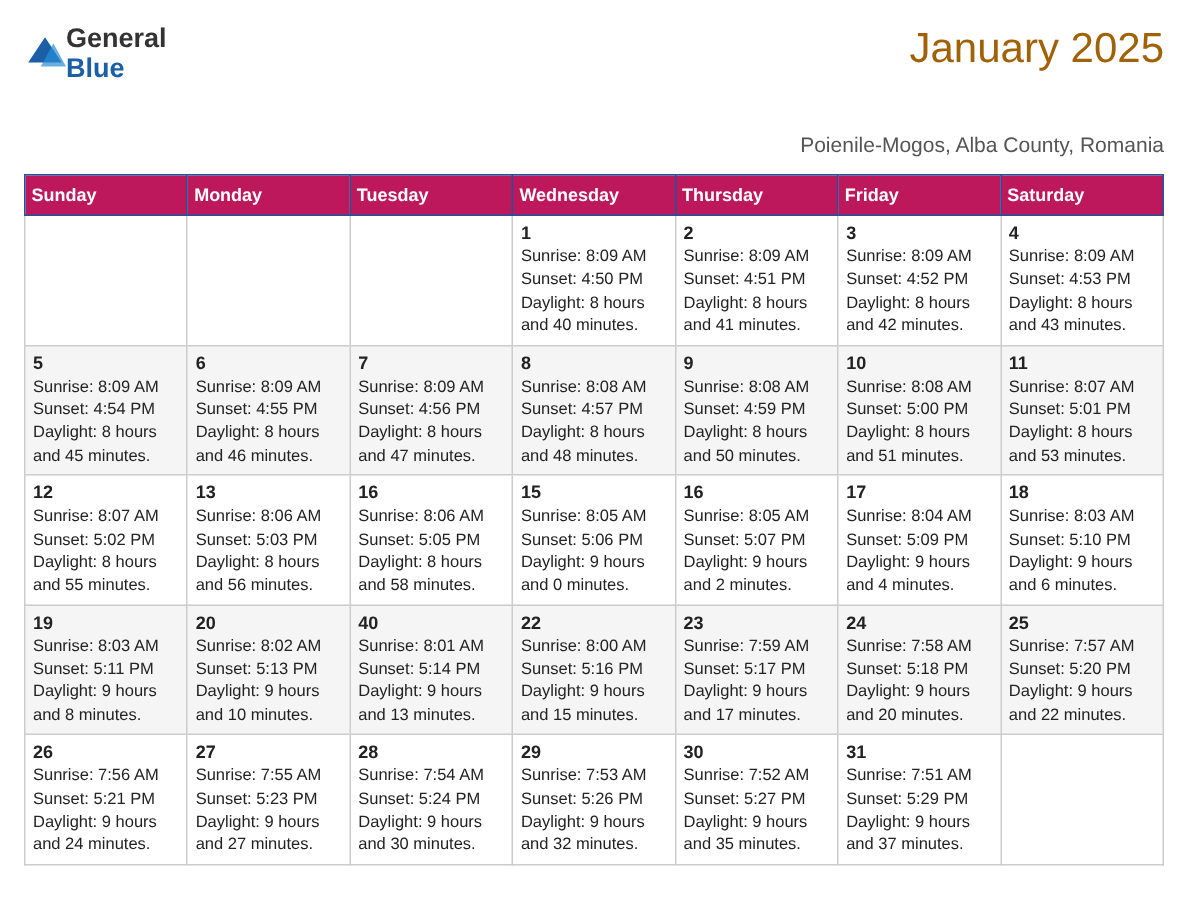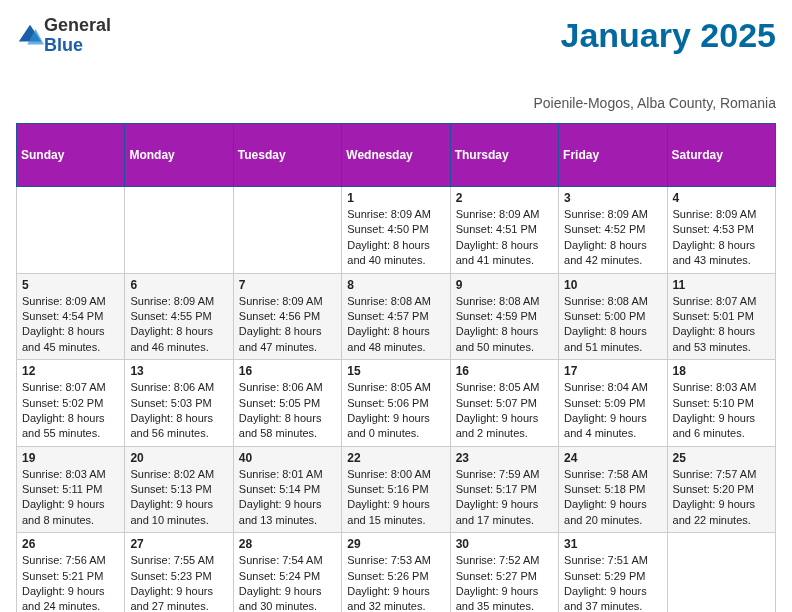--- a/index.html
+++ b/index.html
@@ -29,40 +29,40 @@
     .logo-general { color: #333; }
     .logo-blue { color: #1a5fa8; }
     .logo-icon {
       width: 28px;
       height: 28px;
     }
     .title-block {
       text-align: right;
     }
     .calendar-title {
-      font-size: 34px;
-      font-weight: bold;
-      color: #0369a1;
+      font-size: 28px;
+      font-weight: normal;
+      color: #a16207;
     }
     .calendar-subtitle {
       font-size: 14px;
       color: #555;
       margin-top: 40px;
     }
     .calendar-table {
       width: 100%;
       border-collapse: collapse;
       border: 1px solid #ccc;
     }
     .calendar-table th {
-      background: #a21caf;
+      background: #be185d;
       color: #fff;
       font-size: 12px;
       font-weight: bold;
-      padding: 24px 4px;
+      padding: 6px 4px;
       text-align: left;
       border: 1px solid #1e529a;
     }
     .calendar-table td {
       border: 1px solid #ccc;
       vertical-align: top;
       padding: 4px 5px;
       font-size: 10.5px;
       color: #222;
       width: calc(100% / 7);

